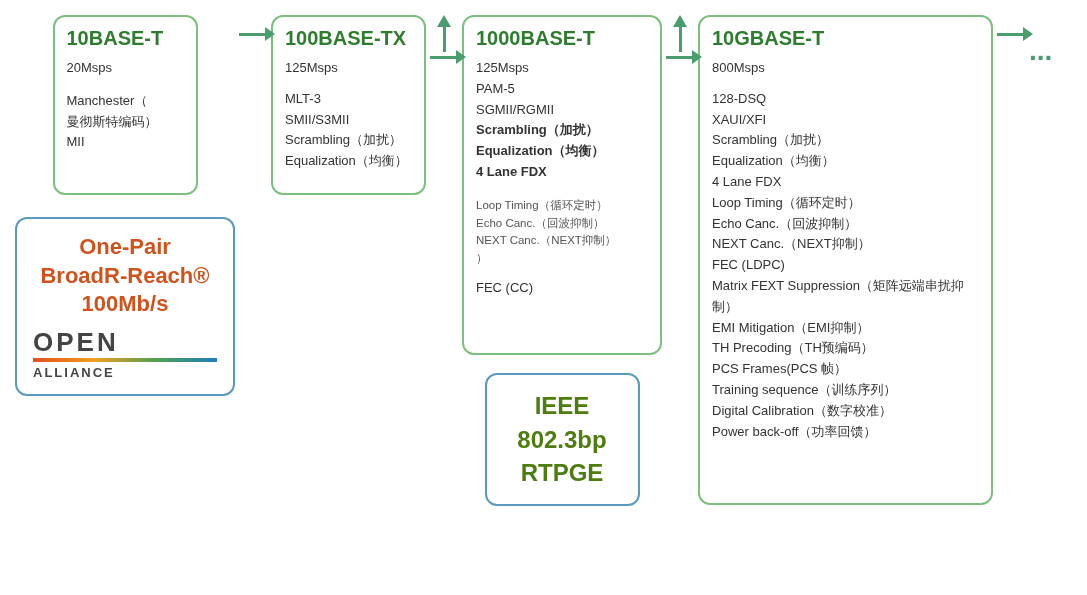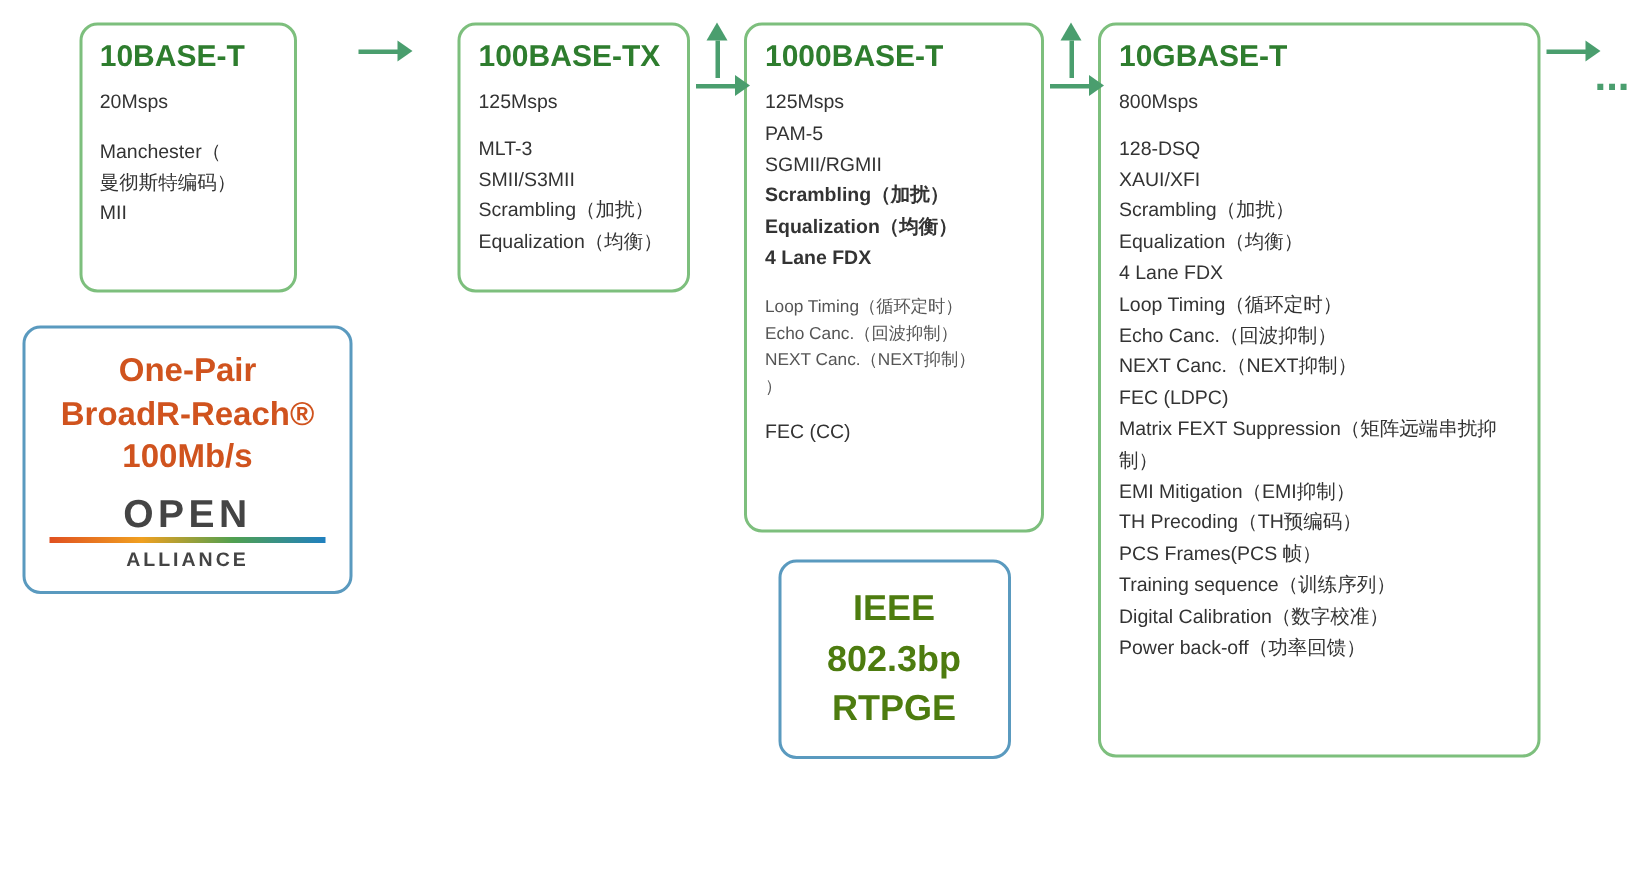--- a/index.html
+++ b/index.html
@@ -61,21 +61,21 @@
     .ieee-title {
       font-size: 24px;
       font-weight: bold;
       color: #4d7c0f;
       line-height: 1.4;
     }
     
     .open-alliance-logo {
       display: flex;
       flex-direction: column;
-      align-items: center;
+      align-items: flex-start;
       margin-top: 8px;
     }
     .open-text {
       font-size: 26px;
       font-weight: bold;
       color: #444;
       letter-spacing: 3px;
       line-height: 1;
     }
     .alliance-bar {
@@ -184,21 +184,21 @@
         <div class="alliance-text">ALLIANCE</div>
       </div>
     </div>
   </div>
 
   <div class="connector-h">
     <div class="h-arrow"></div>
   </div>
 
   <div class="full-col">
-    <div class="eth-box" style="width:155px; min-height:180px;margin-left:34px;">
+    <div class="eth-box" style="width:155px; min-height:180px;">
       <div class="eth-box-title">100BASE-TX</div>
       <div class="eth-box-content">
         <div>125Msps</div>
         <div style="margin-top:10px;">MLT-3</div>
         <div>SMII/S3MII</div>
         <div>Scrambling（加扰）</div>
         <div>Equalization（均衡）</div>
       </div>
     </div>
   </div>

